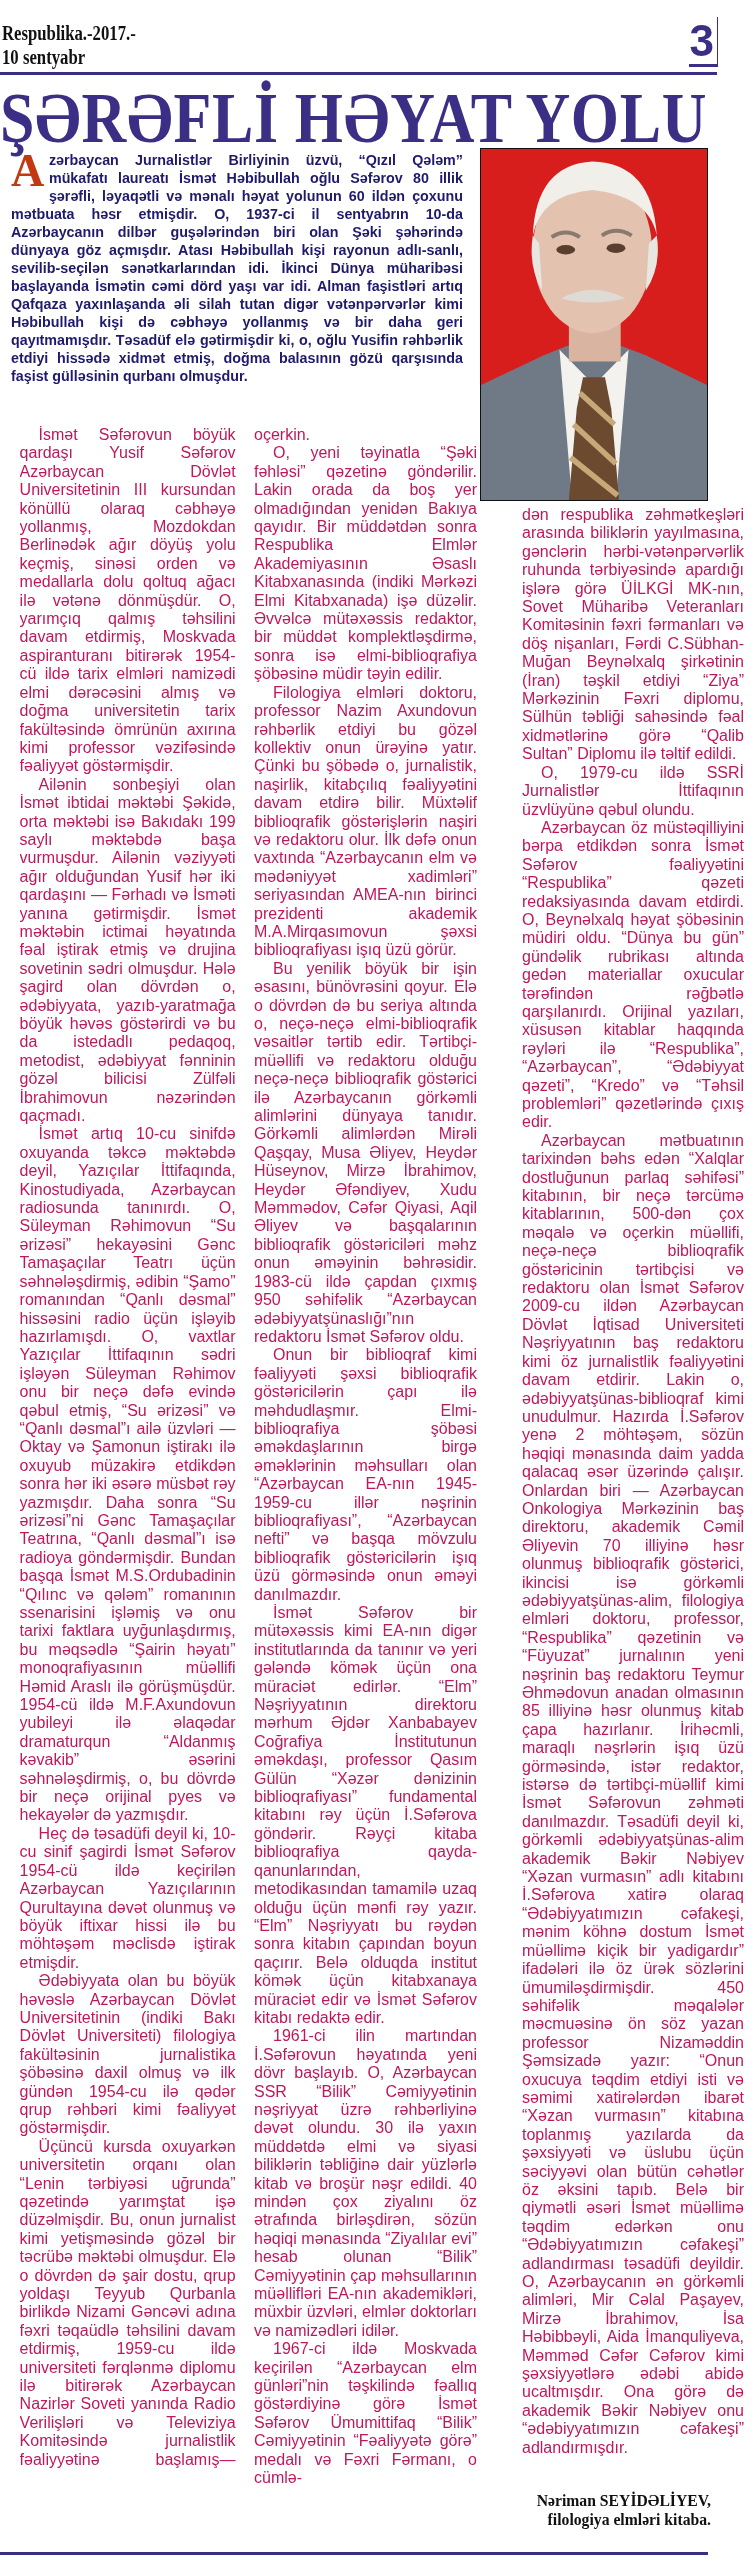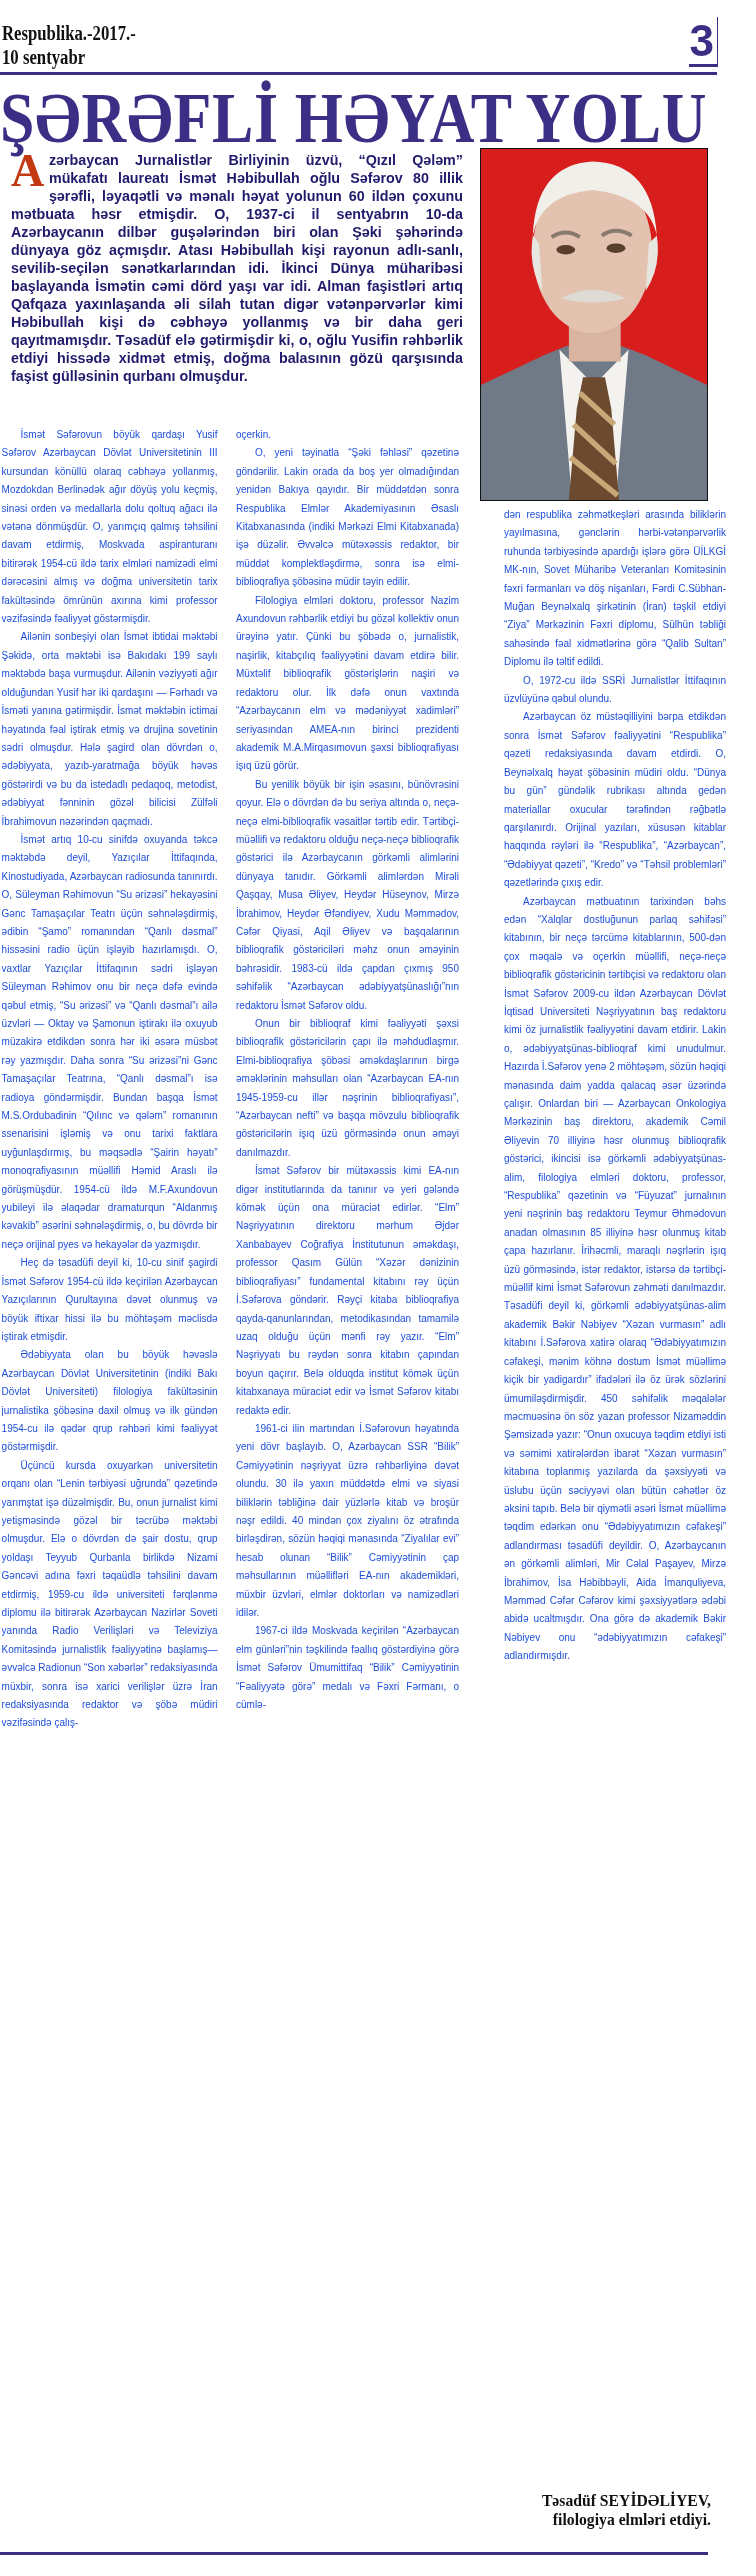--- a/index.html
+++ b/index.html
@@ -6,21 +6,21 @@
   body { width: 756px; height: 2576px; position: relative; overflow: hidden; font-family: "Liberation Sans", sans-serif; color: #111; }
   .masthead { position: absolute; left: 2px; top: 22px; width: 741px; height: 55px; }
   .pub { position: absolute; left: 0; top: 0; font-family: "Liberation Serif", serif; font-weight: bold; font-size: 20.4px; line-height: 23.6px; color: #111; transform: scaleX(0.82); transform-origin: left top; }
   .pageno { position: absolute; right: 25px; top: -4.7px; font-family: "Liberation Sans", sans-serif; font-weight: bold; font-size: 44px; line-height: 47px; color: #3b2f85; padding-right: 3.1px; border-right: 1.6px solid #3b2f85; border-bottom: 3.1px solid #3b2f85; }
   .top-rule { position: absolute; left: 0; top: 72px; width: 717px; height: 3.1px; background: #3b2f85; }
   .headline { position: absolute; left: 0; top: 79px; width: 756px; text-align: left; font-family: "Liberation Serif", serif; font-weight: bold; font-size: 72px; line-height: 79px; color: #3b2f85; letter-spacing: 0.8px; white-space: nowrap; transform: scaleX(0.86); transform-origin: left top; }
   .lead { position: absolute; left: 11px; top: 151px; width: 452px; font-family: "Liberation Sans", sans-serif; font-weight: bold; font-size: 14.3px; line-height: 18px; color: #1f1a6b; text-align: justify; }
   .lead .dropcap { float: left; font-family: "Liberation Serif", serif; font-weight: bold; font-size: 46px; line-height: 36px; color: #c33a12; margin: 1.6px 4.7px 0 0; }
   .photo { position: absolute; left: 480px; top: 148px; width: 226px; height: 351px; border: 1.6px solid #111; background: #d81d1d; overflow: hidden; }
   .photo svg { display: block; width: 100%; height: 100%; }
-  .col { position: absolute; font-family: "Liberation Sans", sans-serif; font-size: 10px; line-height: 18.4px; color: #1d4ed8; text-align: justify; hyphens: manual; }
+  .col { position: absolute; font-family: "Liberation Sans", sans-serif; font-size: 16px; line-height: 18.4px; color: #be185d; text-align: justify; hyphens: manual; margin-left: 18px; }
   .col p { margin: 0; text-indent: 19px; }
   .col p.cont { text-indent: 0; }
   .col1 { left: 1.6px; top: 426px; width: 216px; height: 2044px; overflow: hidden; }
   .col2 { left: 236px; top: 426px; width: 223px; height: 2076px; overflow: hidden; }
   .col3 { left: 504px; top: 506px; width: 222px; height: 1974px; overflow: hidden; }
   .byline { position: absolute; left: 503px; top: 2491px; width: 208px; text-align: right; font-family: "Liberation Serif", serif; font-weight: bold; font-size: 15.7px; line-height: 19px; color: #111; }
   .bottom-rule { position: absolute; left: 0; top: 2552px; width: 708px; height: 3.1px; background: #3b2f85; }
 </style>
 </head>
 <body>
@@ -74,24 +74,24 @@
   <p>Filologiya elmləri doktoru, professor Nazim Axundovun rəhbərlik etdiyi bu gözəl kollektiv onun ürəyinə yatır. Çünki bu şöbədə o, jurnalistik, naşirlik, kitabçılıq fəaliyyətini davam etdirə bilir. Müxtəlif biblioqrafik göstərişlərin naşiri və redaktoru olur. İlk dəfə onun vaxtında “Azərbaycanın elm və mədəniyyət xadimləri” seriyasından AMEA-nın birinci prezidenti akademik M.A.Mirqasımovun şəxsi biblioqrafiyası işıq üzü görür.</p>
   <p>Bu yenilik böyük bir işin əsasını, bünövrəsini qoyur. Elə o dövrdən də bu seriya altında o, neçə-neçə elmi-biblioqrafik vəsaitlər tərtib edir. Tərtibçi-müəllifi və redaktoru olduğu neçə-neçə biblioqrafik göstərici ilə Azərbaycanın görkəmli alimlərini dünyaya tanıdır. Görkəmli alimlərdən Mirəli Qaşqay, Musa Əliyev, Heydər Hüseynov, Mirzə İbrahimov, Heydər Əfəndiyev, Xudu Məmmədov, Cəfər Qiyasi, Aqil Əliyev və başqalarının biblioqrafik göstəriciləri məhz onun əməyinin bəhrəsidir. 1983-cü ildə çapdan çıxmış 950 səhifəlik “Azərbaycan ədəbiyyatşünaslığı”nın redaktoru İsmət Səfərov oldu.</p>
   <p>Onun bir biblioqraf kimi fəaliyyəti şəxsi biblioqrafik göstəricilərin çapı ilə məhdudlaşmır. Elmi-biblioqrafiya şöbəsi əməkdaşlarının birgə əməklərinin məhsulları olan “Azərbaycan EA-nın 1945-1959-cu illər nəşrinin biblioqrafiyası”, “Azərbaycan nefti” və başqa mövzulu biblioqrafik göstəricilərin işıq üzü görməsində onun əməyi danılmazdır.</p>
   <p>İsmət Səfərov bir mütəxəssis kimi EA-nın digər institutlarında da tanınır və yeri gələndə kömək üçün ona müraciət edirlər. “Elm” Nəşriyyatının direktoru mərhum Əjdər Xanbabayev Coğrafiya İnstitutunun əməkdaşı, professor Qasım Gülün “Xəzər dənizinin biblioqrafiyası” fundamental kitabını rəy üçün İ.Səfərova göndərir. Rəyçi kitaba biblioqrafiya qayda-qanunlarından, metodikasından tamamilə uzaq olduğu üçün mənfi rəy yazır. “Elm” Nəşriyyatı bu rəydən sonra kitabın çapından boyun qaçırır. Belə olduqda institut kömək üçün kitabxanaya müraciət edir və İsmət Səfərov kitabı redaktə edir.</p>
   <p>1961-ci ilin martından İ.Səfərovun həyatında yeni dövr başlayıb. O, Azərbaycan SSR “Bilik” Cəmiyyətinin nəşriyyat üzrə rəhbərliyinə dəvət olundu. 30 ilə yaxın müddətdə elmi və siyasi biliklərin təbliğinə dair yüzlərlə kitab və broşür nəşr edildi. 40 mindən çox ziyalını öz ətrafında birləşdirən, sözün həqiqi mənasında “Ziyalılar evi” hesab olunan “Bilik” Cəmiyyətinin çap məhsullarının müəllifləri EA-nın akademikləri, müxbir üzvləri, elmlər doktorları və namizədləri idilər.</p>
   <p>1967-ci ildə Moskvada keçirilən “Azərbaycan elm günləri”nin təşkilində fəallıq göstərdiyinə görə İsmət Səfərov Ümumittifaq “Bilik” Cəmiyyətinin “Fəaliyyətə görə” medalı və Fəxri Fərmanı, o cümlə-</p>
 </div>
 
 <div class="col col3">
   <p class="cont">dən respublika zəhmətkeşləri arasında biliklərin yayılmasına, gənclərin hərbi-vətənpərvərlik ruhunda tərbiyəsində apardığı işlərə görə ÜİLKGİ MK-nın, Sovet Müharibə Veteranları Komitəsinin fəxri fərmanları və döş nişanları, Fərdi C.Sübhan-Muğan Beynəlxalq şirkətinin (İran) təşkil etdiyi “Ziya” Mərkəzinin Fəxri diplomu, Sülhün təbliği sahəsində fəal xidmətlərinə görə “Qalib Sultan” Diplomu ilə təltif edildi.</p>
-  <p>O, 1972-cu ildə SSRİ Jurnalistlər İttifaqının üzvlüyünə qəbul olundu.</p>
+  <p>O, 1979-cu ildə SSRİ Jurnalistlər İttifaqının üzvlüyünə qəbul olundu.</p>
   <p>Azərbaycan öz müstəqilliyini bərpa etdikdən sonra İsmət Səfərov fəaliyyətini “Respublika” qəzeti redaksiyasında davam etdirdi. O, Beynəlxalq həyat şöbəsinin müdiri oldu. “Dünya bu gün” gündəlik rubrikası altında gedən materiallar oxucular tərəfindən rəğbətlə qarşılanırdı. Orijinal yazıları, xüsusən kitablar haqqında rəyləri ilə “Respublika”, “Azərbaycan”, “Ədəbiyyat qəzeti”, “Kredo” və “Təhsil problemləri” qəzetlərində çıxış edir.</p>
   <p>Azərbaycan mətbuatının tarixindən bəhs edən “Xalqlar dostluğunun parlaq səhifəsi” kitabının, bir neçə tərcümə kitablarının, 500-dən çox məqalə və oçerkin müəllifi, neçə-neçə biblioqrafik göstəricinin tərtibçisi və redaktoru olan İsmət Səfərov 2009-cu ildən Azərbaycan Dövlət İqtisad Universiteti Nəşriyyatının baş redaktoru kimi öz jurnalistlik fəaliyyətini davam etdirir. Lakin o, ədəbiyyatşünas-biblioqraf kimi unudulmur. Hazırda İ.Səfərov yenə 2 möhtəşəm, sözün həqiqi mənasında daim yadda qalacaq əsər üzərində çalışır. Onlardan biri — Azərbaycan Onkologiya Mərkəzinin baş direktoru, akademik Cəmil Əliyevin 70 illiyinə həsr olunmuş biblioqrafik göstərici, ikincisi isə görkəmli ədəbiyyatşünas-alim, filologiya elmləri doktoru, professor, “Respublika” qəzetinin və “Füyuzat” jurnalının yeni nəşrinin baş redaktoru Teymur Əhmədovun anadan olmasının 85 illiyinə həsr olunmuş kitab çapa hazırlanır. İrihəcmli, maraqlı nəşrlərin işıq üzü görməsində, istər redaktor, istərsə də tərtibçi-müəllif kimi İsmət Səfərovun zəhməti danılmazdır. Təsadüfi deyil ki, görkəmli ədəbiyyatşünas-alim akademik Bəkir Nəbiyev “Xəzan vurmasın” adlı kitabını İ.Səfərova xatirə olaraq “Ədəbiyyatımızın cəfakeşi, mənim köhnə dostum İsmət müəllimə kiçik bir yadigardır” ifadələri ilə öz ürək sözlərini ümumiləşdirmişdir. 450 səhifəlik məqalələr məcmuəsinə ön söz yazan professor Nizaməddin Şəmsizadə yazır: “Onun oxucuya təqdim etdiyi isti və səmimi xatirələrdən ibarət “Xəzan vurmasın” kitabına toplanmış yazılarda da şəxsiyyəti və üslubu üçün səciyyəvi olan bütün cəhətlər öz əksini tapıb. Belə bir qiymətli əsəri İsmət müəllimə təqdim edərkən onu “Ədəbiyyatımızın cəfakeşi” adlandırması təsadüfi deyildir. O, Azərbaycanın ən görkəmli alimləri, Mir Cəlal Paşayev, Mirzə İbrahimov, İsa Həbibbəyli, Aida İmanquliyeva, Məmməd Cəfər Cəfərov kimi şəxsiyyətlərə ədəbi abidə ucaltmışdır. Ona görə də akademik Bəkir Nəbiyev onu “ədəbiyyatımızın cəfakeşi” adlandırmışdır.</p>
 </div>
 
 <div class="byline">
-  <div>Təsadüf SEYİDƏLİYEV,</div>
-  <div>filologiya elmləri etdiyi.</div>
+  <div>Nəriman SEYİDƏLİYEV,</div>
+  <div>filologiya elmləri kitaba.</div>
 </div>
 
 <div class="bottom-rule"></div>
 
 
 </body></html>

